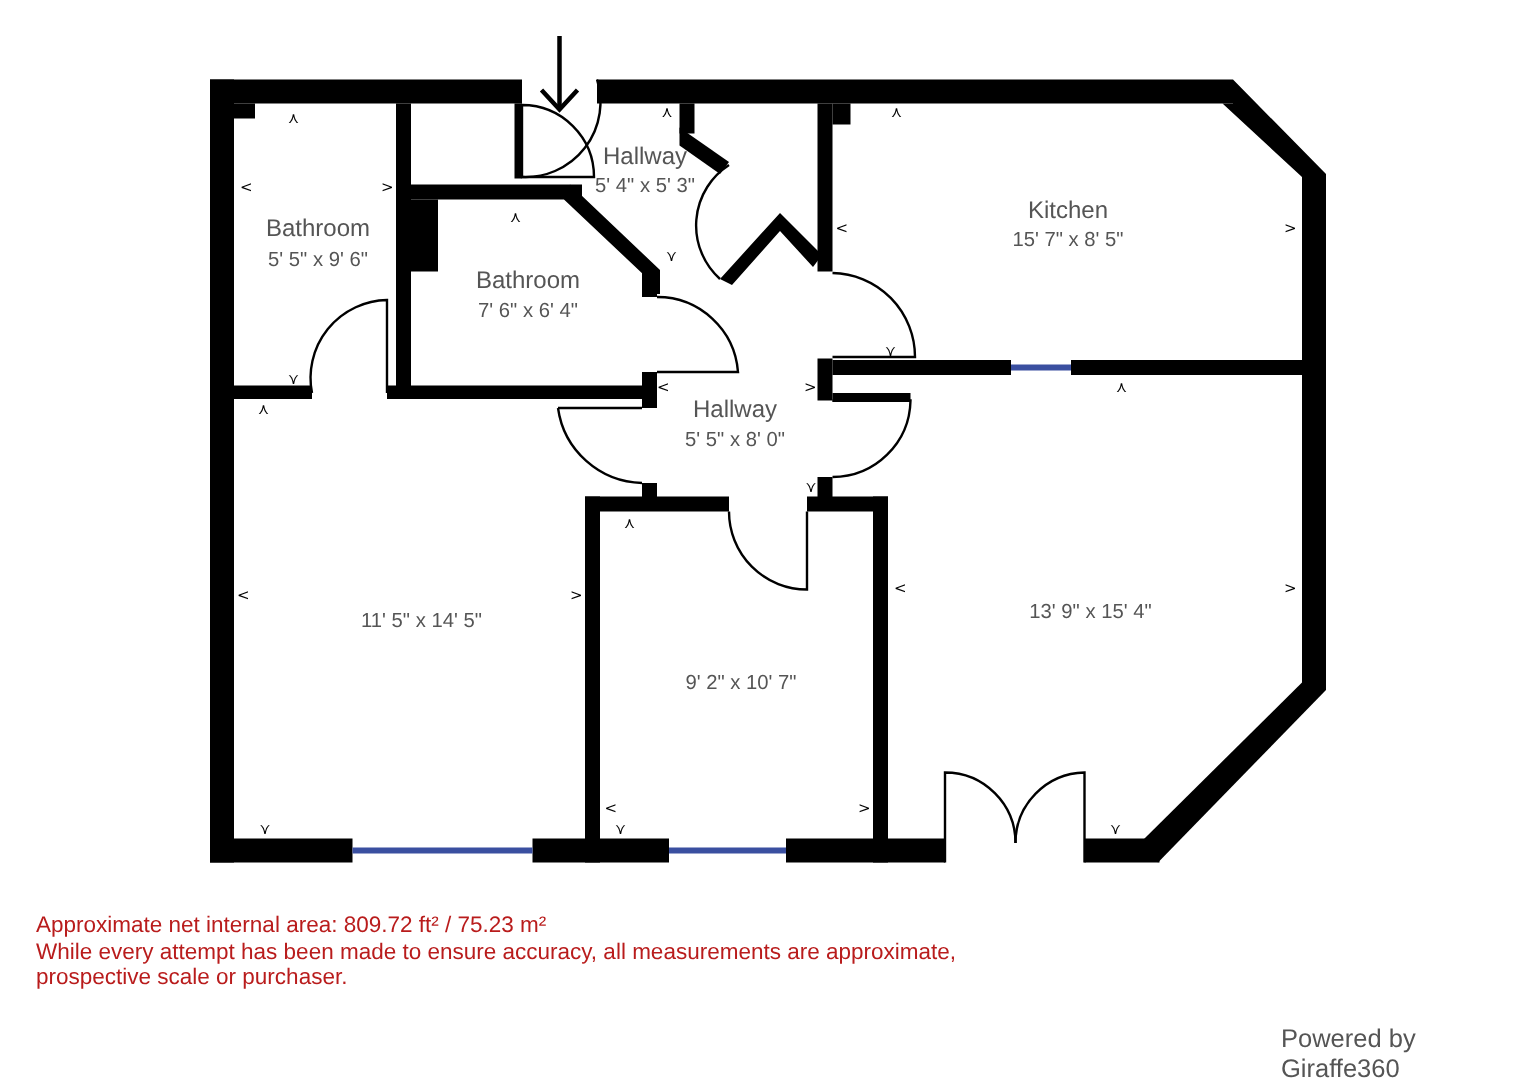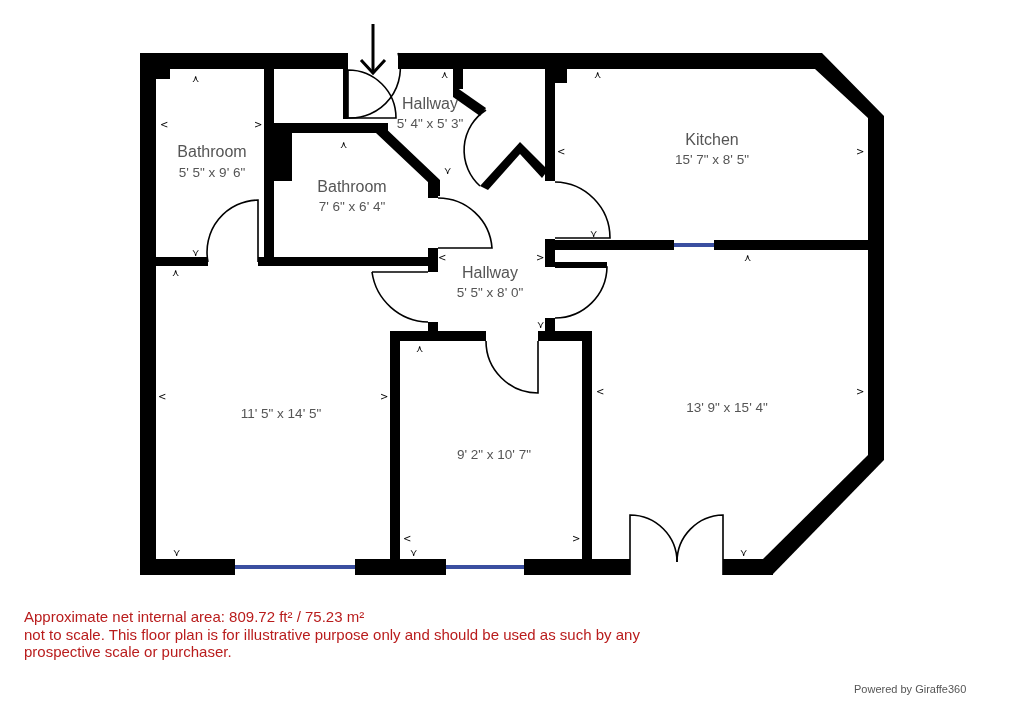--- a/index.html
+++ b/index.html
@@ -5,21 +5,21 @@
   html, body { margin:0; padding:0; background:#ffffff; }
   body { width:1024px; height:724px; position:relative; overflow:hidden; font-family:"Liberation Sans", sans-serif; }
   #plan { position:absolute; left:0; top:0; width:1024px; height:724px; }
   .wall { fill:#000; }
   .door { fill:none; stroke:#000; stroke-width:1.6; }
   .win { stroke:#3a4fa0; stroke-width:4; }
   .room-name { font-family:"Liberation Sans", sans-serif; font-size:16px; fill:#555; }
   .room-dim { font-family:"Liberation Sans", sans-serif; font-size:13.5px; fill:#555; }
   .tick { font-family:"DejaVu Sans", sans-serif; font-size:10px; fill:#000; }
   .disclaimer { position:absolute; left:24px; top:608px; font-size:15px; color:#b91c1c; line-height:17.5px; width:620px; }
-  .powered { position:absolute; left:854px; top:683px; font-size:11px; color:#555; }
+  .powered { position:absolute; left:854px; top:683px; font-size:17px; color:#555; }
 </style>
 </head>
 <body>
 
 <svg id="plan" viewBox="0 0 1024 724" xmlns="http://www.w3.org/2000/svg">
 
   <g>
     <line x1="373" y1="24" x2="373" y2="72" stroke="#000" stroke-width="3"></line>
     <polyline points="361,60 373,73 385,60" fill="none" stroke="#000" stroke-width="3"></polyline>
   </g>
@@ -156,16 +156,16 @@
   <g>
     <text class="room-dim" x="494" y="459" text-anchor="middle">9' 2" x 10' 7"</text>
   </g>
   <g>
     <text class="room-dim" x="727" y="412" text-anchor="middle">13' 9" x 15' 4"</text>
   </g>
 </svg>
 
 <div class="disclaimer">
   <div>Approximate net internal area: 809.72 ft² / 75.23 m²</div>
-  <div>not to scale. This floor plan is for illustrative purpose only and should be used as such by any</div>
+  <div>While every attempt has been made to ensure accuracy, all measurements are approximate,</div>
   <div>prospective scale or purchaser.</div>
 </div>
 <div class="powered">Powered by Giraffe360</div>
 
 </body></html>

